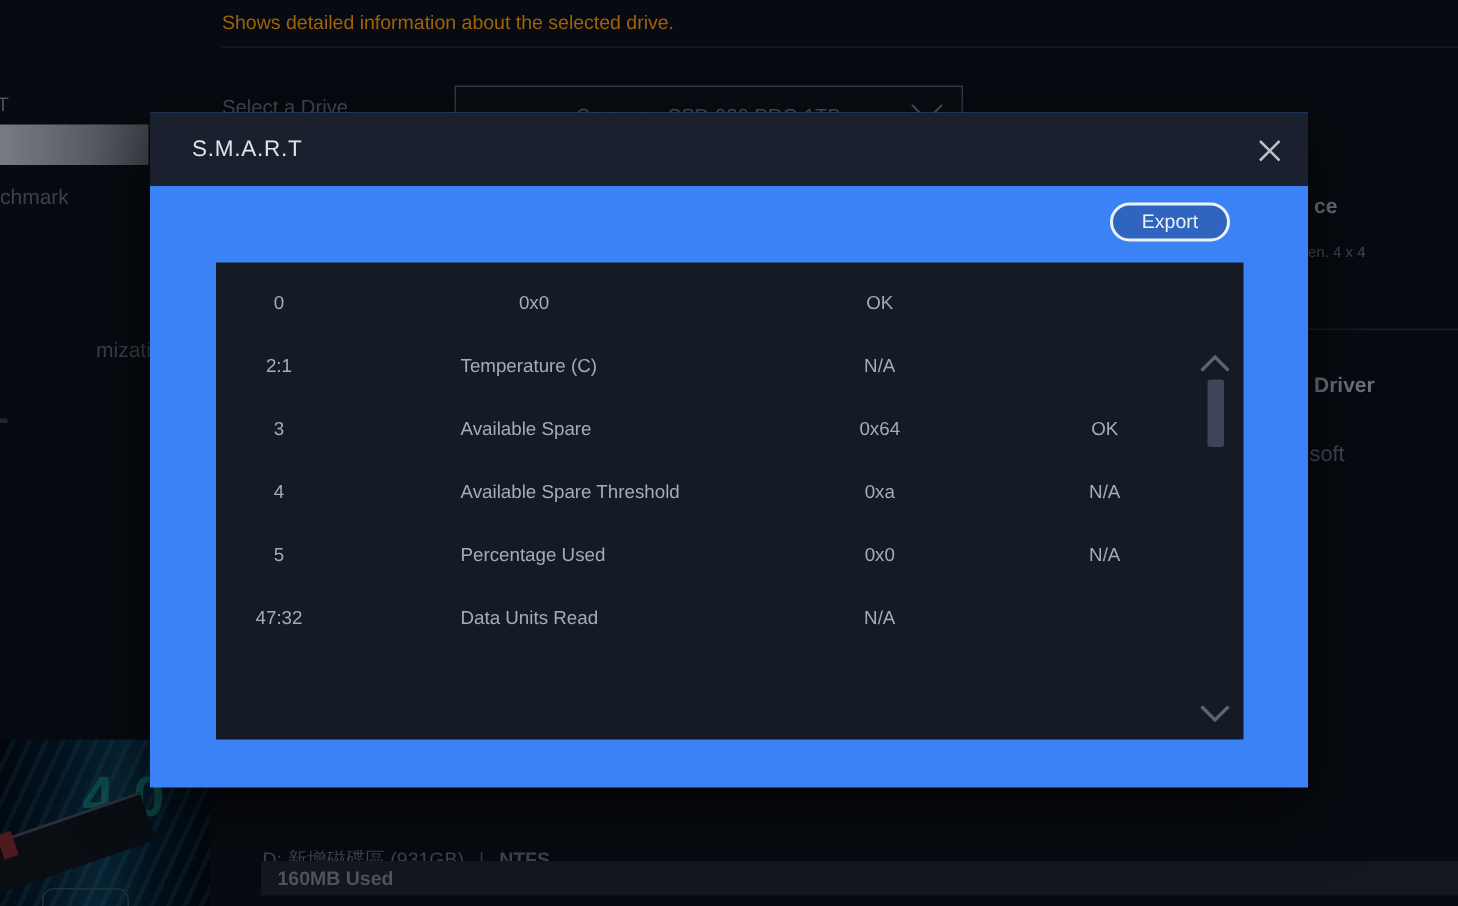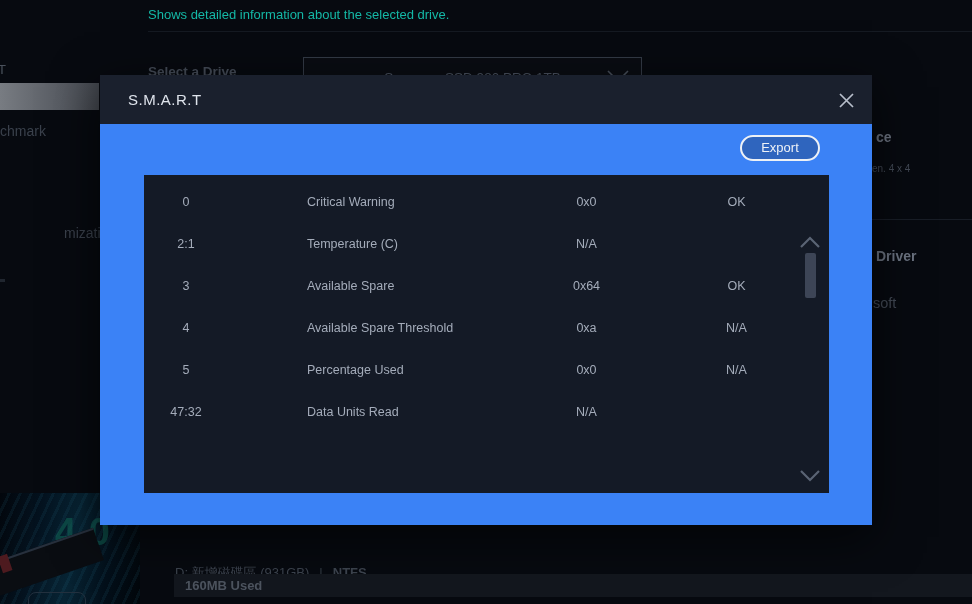--- a/index.html
+++ b/index.html
@@ -1,24 +1,24 @@
 <!DOCTYPE html>
 <html><head>
 <meta charset="utf-8">
 <style>
   * { margin:0; padding:0; box-sizing:border-box; }
   html,body { background:#000; }
   body { font-family:"Liberation Sans","DejaVu Sans",sans-serif; }
   .screen { position:relative; width:972px; height:604px; background:#070a10; overflow:hidden; }
 
   
-  .bg-text { position:absolute; color:#14b8a6; font-size:13px; white-space:nowrap; }
+  .bg-text { position:absolute; color:#a16207; font-size:13px; white-space:nowrap; }
   .bg-divider { position:absolute; left:148px; top:31px; width:824px; height:1px; background:#151a22; }
   .bg-desc { left:148px; top:7px; }
-  .bg-select-label { left:148px; top:64px; color:#454c58; font-size:13.5px;font-weight:bold; }
+  .bg-select-label { left:148px; top:64px; color:#454c58; font-size:13.5px; }
   .bg-dropdown { position:absolute; left:303px; top:57px; width:339px; height:33px; border:1px solid #333a46; background:#0a0d13; display:flex; align-items:center; justify-content:center; }
   .bg-dropdown .dd-value { color:#4a5260; font-size:13.5px; padding-top:8px; }
   .bg-dropdown .dd-chevron { position:absolute; right:12px; top:11px; }
 
   .sb-frag { position:absolute; color:#3a414c; font-size:14px; white-space:nowrap; }
   .sb-frag-t { left:-2px; top:62px; font-size:13px; color:#4a515c; }
   .sb-selected { position:absolute; left:0; top:83px; width:99px; height:27px; background:linear-gradient(90deg,#787c82 0%,#5b5f66 55%,#43474e 100%); }
   .sb-benchmark { left:0; top:123px; }
   .sb-optimization { left:16px; top:225px;padding-left:48px; }
   .sb-dash { position:absolute; left:0; top:279px; width:5px; height:3px; background:#20262f; }
@@ -125,21 +125,20 @@
           </svg>
       </button>
     </div>
 
     <button class="export-btn">Export</button>
 
     <div class="smart-table">
       <div class="tbody">
         <div class="t-grid trow">
           <span class="c-byte">0</span>
-          <span class="c-desc">Critical Warning</span>
           <span class="c-raw">0x0</span>
           <span class="c-status">OK</span>
           <span></span>
         </div>
         <div class="t-grid trow">
           <span class="c-byte">2:1</span>
           <span class="c-desc">Temperature (C)</span>
           <span class="c-status">N/A</span>
           <span></span>
         </div>

